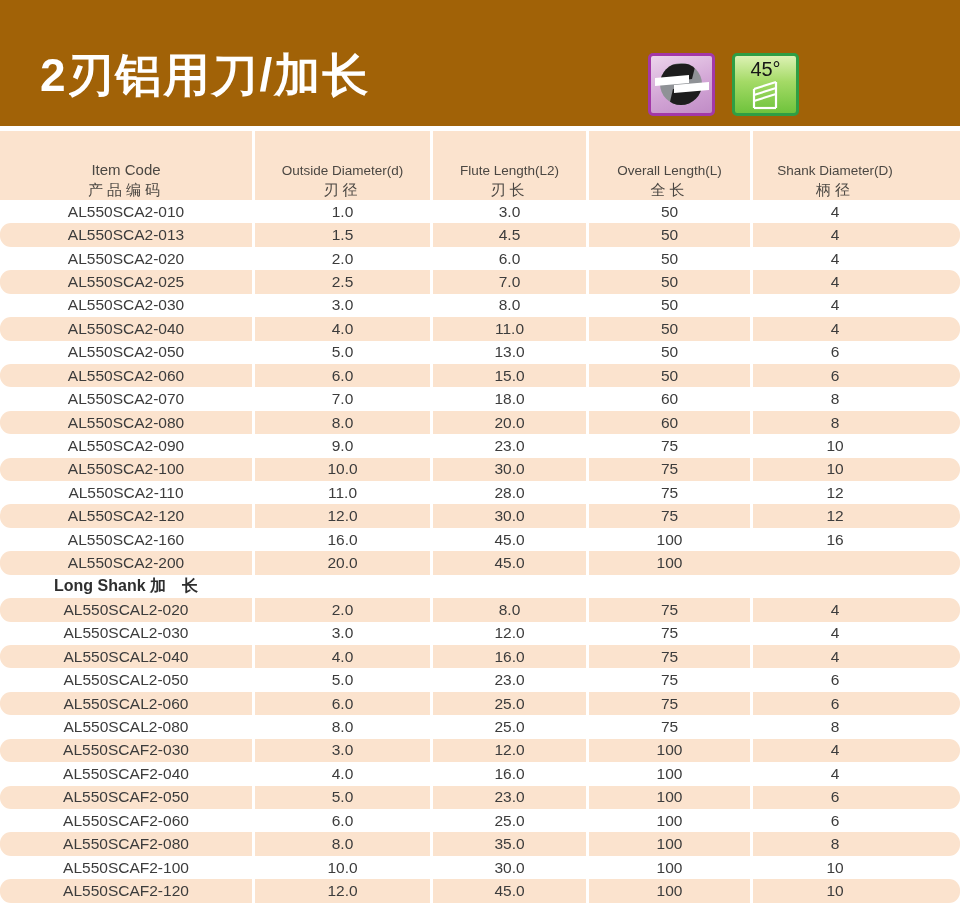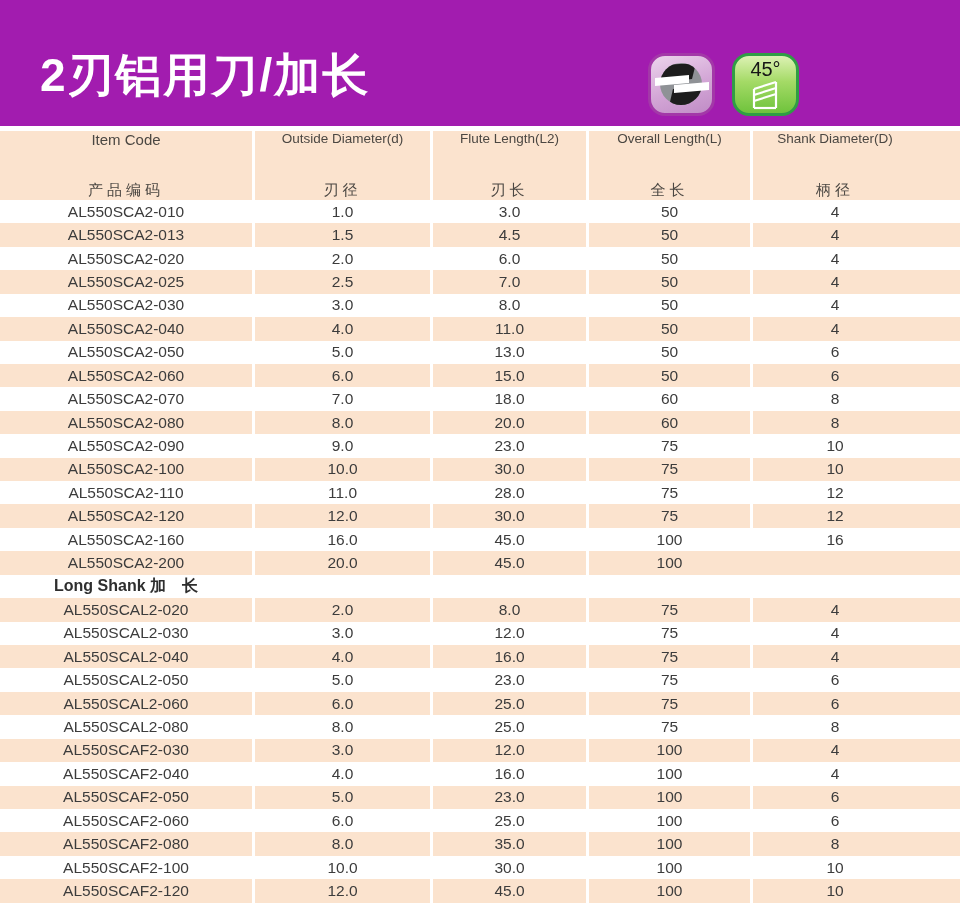--- a/index.html
+++ b/index.html
@@ -3,30 +3,30 @@
 <meta charset="utf-8">
 <style>
   html,body { margin:0; padding:0; }
   body {
     width:960px; height:908px; background:#ffffff; position:relative;
     font-family:"Liberation Sans", sans-serif; overflow:hidden;
   }
   
   .banner {
     position:absolute; top:0; left:0; width:960px; height:126px;
-    background:#a21caf;
+    background:#a16207;
   }
   .banner-title {
     position:absolute; left:40px; top:52px;
     font-size:46px; font-weight:bold; color:#ffffff; letter-spacing:2px;
     line-height:1;
   }
   .icon-box {
     position:absolute; top:53px; width:67px; height:63px;
-    border-radius:17px; box-sizing:border-box;text-decoration:underline;
+    border-radius:5px; box-sizing:border-box;text-decoration:underline;
   }
   .icon-flute {
     left:648px;
     background:linear-gradient(160deg,#ecd4ec 0%,#d3a6d6 55%,#c08cc6 100%);
     border:3px solid #a338a8;
   }
   .icon-helix {
     left:732px;
     background:linear-gradient(180deg,#ddf2b4 0%,#a4da66 45%,#6fc33c 100%);
     border:3px solid #2f9e44;
@@ -36,31 +36,31 @@
     font-size:20px; color:#161616; font-weight:normal; line-height:1;
   }
   .icon-svg { position:absolute; top:0; left:0; }
   
   .spec-table { position:absolute; top:131px; left:0; width:960px; }
   .thead {
     display:flex; height:69px; background:#FBE3CE;
   }
   .th {
     box-sizing:border-box; display:flex; flex-direction:column;
-    align-items:center; justify-content:space-between; gap:3px;
+    align-items:center; justify-content:flex-end; gap:3px;
     color:#4b4742;
   }
   .th + .th { border-left:3px solid #ffffff; }
   .th .en { font-size:13.5px; }
   .th:first-child .en { font-size:15px; }
   .th .zh { font-size:15px; letter-spacing:4px; }
   .c0 { width:252px; } .c1 { width:178px; } .c2 { width:156px; }
   .c3 { width:164px; } .c4 { width:167px; }
   .tbody { display:block; }
-  .tr { display:flex; height:23.43px; align-items:flex-start; background:#ffffff; }
+  .tr { display:flex; height:23.43px; align-items:flex-start; background:#ffffff;border-radius:11px; }
   .tr:nth-child(even) { background:#FBE3CE; }
   .td {
     box-sizing:border-box; text-align:center; font-size:15.5px; color:#3c3c3c;
     align-self:stretch; display:flex; align-items:center; justify-content:center;
   }
   .td + .td { border-left:3px solid #ffffff; }
   .tr.section-row .td-section {
     width:960px; text-align:left; padding-left:54px; font-weight:bold;
     font-size:16px; color:#2e2e2e; justify-content:flex-start;
   }

